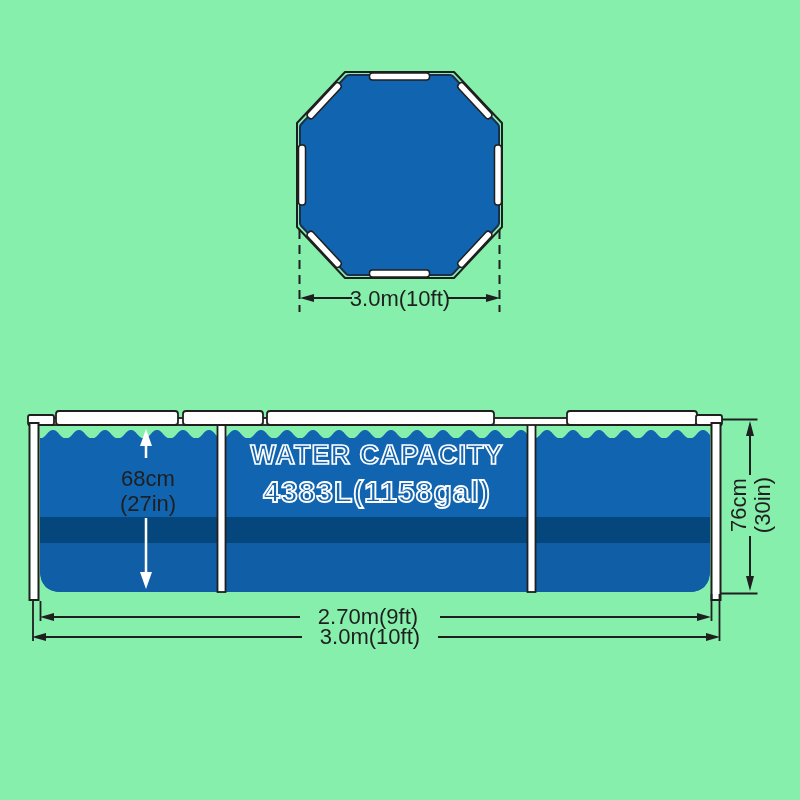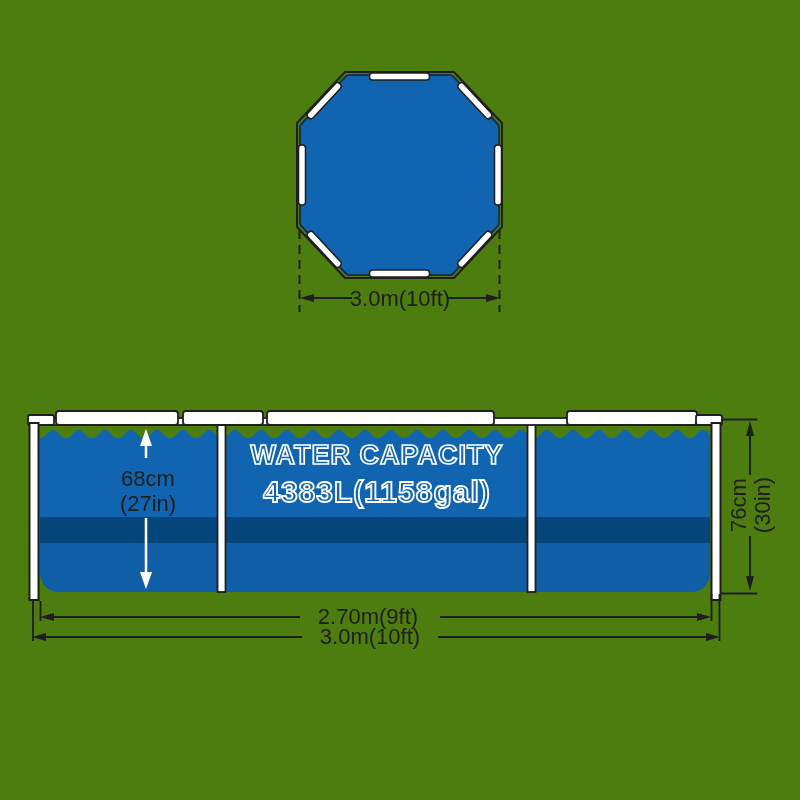--- a/index.html
+++ b/index.html
@@ -1,16 +1,16 @@
 <!DOCTYPE html>
 <html><head>
 <meta charset="utf-8">
 <style>
   html,body{margin:0;padding:0;background:#ffffff;}
-  .canvas{position:relative;width:800px;height:800px;background:#4d7c0f;overflow:hidden;
+  .canvas{position:relative;width:800px;height:800px;background:#86efac;overflow:hidden;
           font-family:"Liberation Sans", sans-serif;}
   svg{display:block;}
   text{font-family:"Liberation Sans", sans-serif;}
   .dim-text{font-size:22px;fill:#1f1f1f;}
   .cap-text{font-weight:bold;letter-spacing:1px;}
 </style>
 </head>
 <body>
 
 <div class="canvas">

